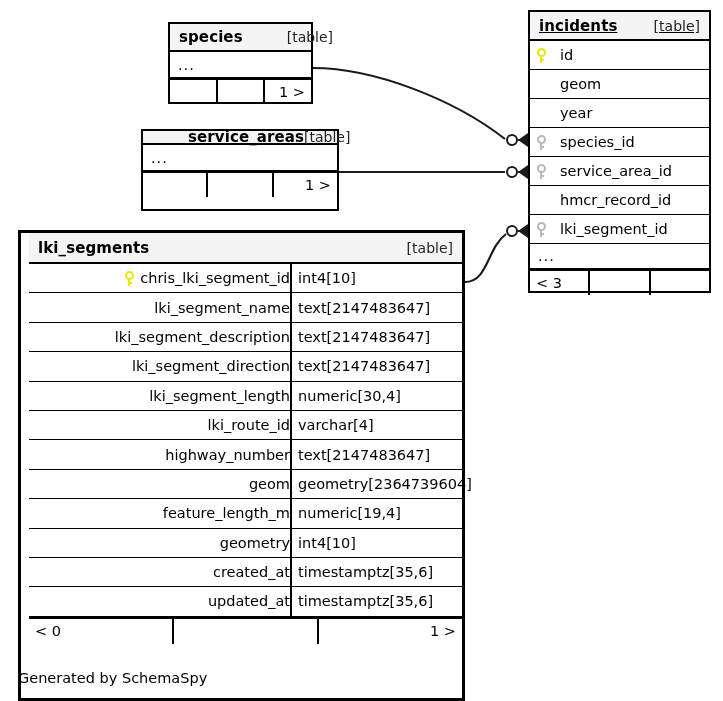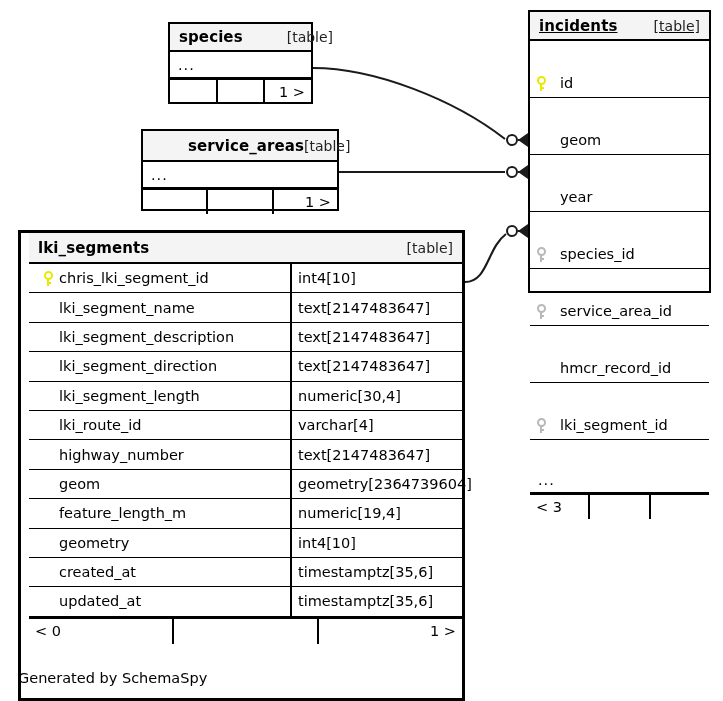--- a/index.html
+++ b/index.html
@@ -84,32 +84,32 @@
   .fcell.right{justify-content:flex-end;}
 
   
   #tbl-species{left:168px;top:22px;width:145px;height:82px;}
   #tbl-species .trow{height:26px;}
   #tbl-species .thead{height:28px;gap:44px;}
   #tbl-species .tfoot{height:26px;}
 
   #tbl-service-areas{left:141px;top:129px;width:198px;height:82px;}
   #tbl-service-areas .trow{height:26px;}
-  #tbl-service-areas .thead{height:31px;padding-left:45px;}
+  #tbl-service-areas .thead{height:14px;padding-left:45px;}
   #tbl-service-areas .tfoot{height:26px;}
 
   #tbl-incidents{left:528px;top:10px;width:183px;height:283px;}
   #tbl-incidents .colname{flex:1 1 auto;}
   #tbl-incidents .thead{height:29px;text-decoration:underline;}
-  #tbl-incidents .trow{height:29px;margin-top:28px;}
+  #tbl-incidents .trow{height:29px;}
   #tbl-incidents .tfoot{height:26px;}
   #tbl-incidents .dotsrow{height:25px;}
 
   #tbl-lki{left:18px;top:230px;width:447px;height:471px;padding-left:8px;}
-  #tbl-lki .colname{flex:0 0 261px;}
+  #tbl-lki .colname{flex:0 0 261px;justify-content:flex-end;}
   #tbl-lki .thead{height:31px;}
   #tbl-lki .trow{height:29.4px;}
   #tbl-lki .tfoot{height:27px;}
   #tbl-lki .fcell{flex:1 1 0;}
 
   
   .key{display:inline-block;width:9px;height:15px;position:relative;}
   .key i{position:absolute;display:block;}
   .key .head{width:9px;height:9px;border-radius:50%;left:0;top:0;box-sizing:border-box;border:2.5px solid currentColor;}
   .key .stem{width:2.5px;height:8px;left:3.2px;top:7px;background:currentColor;}

